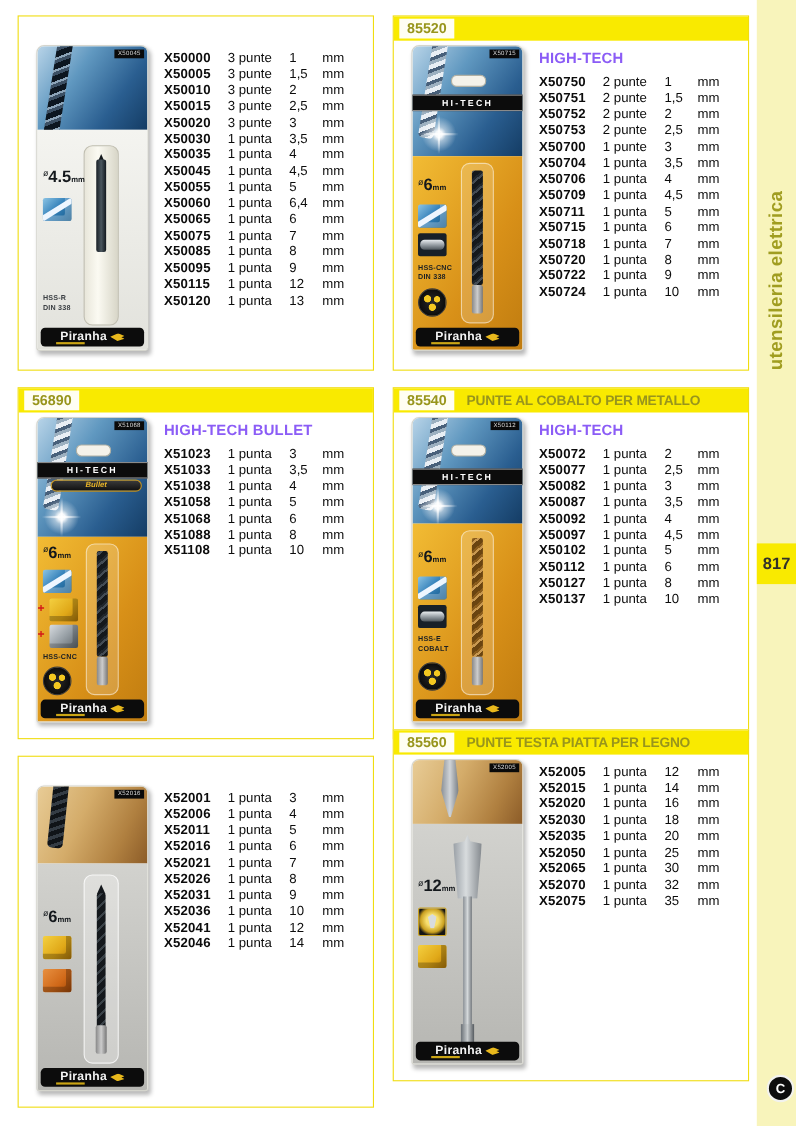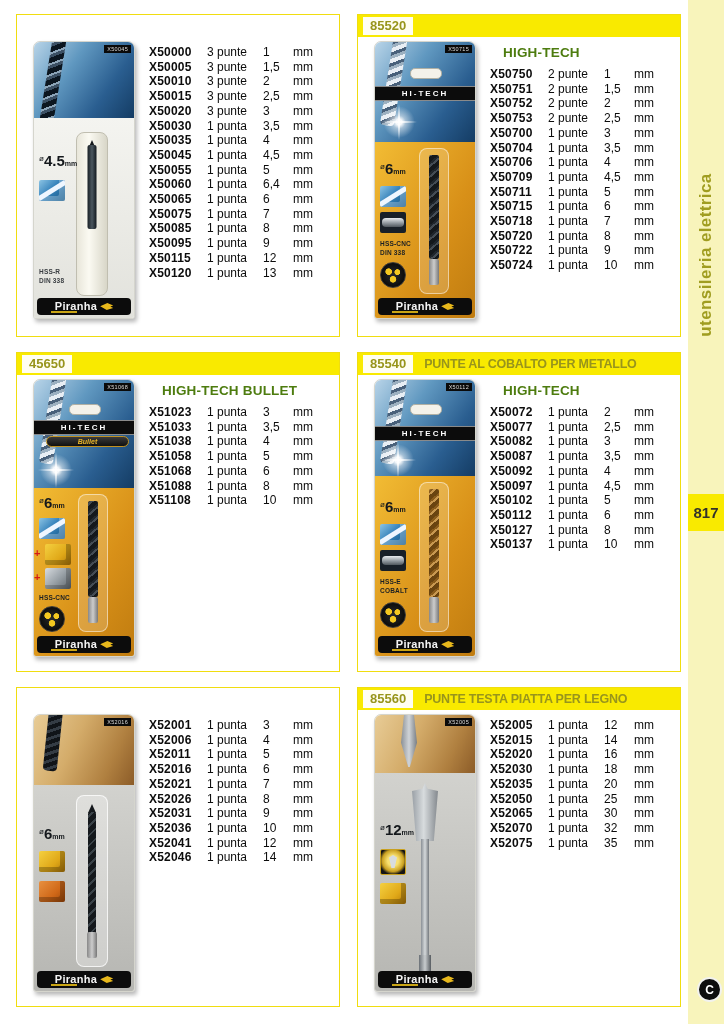--- a/index.html
+++ b/index.html
@@ -12,28 +12,28 @@
   .page-num{position:absolute;left:688px;top:494px;width:36px;height:37px;background:#f9ea00;display:flex;align-items:center;justify-content:center;font-weight:bold;font-size:15px;color:#32322a;}
   .corner-c{position:absolute;left:697px;top:977px;width:21px;height:21px;border-radius:50%;background:#0d0d0d;border:2px solid #f2f2ee;color:#fff;font-weight:bold;font-size:12px;display:flex;align-items:center;justify-content:center;}
 
   
   .box{position:absolute;width:322px;background:#fff;border:1px solid #f0dd10;}
   .b1{left:16px;top:14px;height:321px;}
   .b2{left:357px;top:14px;height:321px;}
   .b3{left:16px;top:352px;height:318px;}
   .b4{left:357px;top:352px;height:318px;}
   .b5{left:16px;top:687px;height:318px;}
-  .b6{left:357px;top:687px;height:318px;}
+  .b6{left:357px;top:663px;height:318px;}
 
   .hdr{position:absolute;top:0;left:0;right:0;height:22px;background:#f9ea00;display:flex;align-items:center;padding-left:5px;}
   .code-chip{background:#fffef2;color:#98951c;font-weight:bold;font-size:13px;padding:1px 7px 2px 7px;flex:0 0 auto;}
   .hdr-title{color:#98951c;font-weight:bold;font-size:12.5px;letter-spacing:-0.2px;margin:0 0 0 11px;white-space:nowrap;}
 
   .list{position:absolute;left:132px;top:30px;right:4px;}
-  .list-heading{font-size:13.5px;font-weight:bold;color:#4d7c0f;margin:0 0 7px 13px;letter-spacing:0.2px;}
+  .list-heading{font-size:13.5px;font-weight:bold;color:#8b5cf6;margin:0 0 7px 0;letter-spacing:0.2px;}
   .row{display:flex;font-size:12px;line-height:14.7px;color:#0c0c0c;}
   .c-code{width:58px;font-weight:bold;letter-spacing:0.2px;}
   .c-qty{width:56px;}
   .c-size{width:30px;}
   .c-unit{}
 
   
   .pkg{position:absolute;left:16px;top:26px;width:100px;height:276px;background:#fdfdfa;border:1px solid #d5d5cd;border-radius:7px 7px 3px 3px;box-shadow:2px 3px 4px rgba(0,0,0,0.28);overflow:hidden;}
   .pkg-photo{position:absolute;top:0;left:0;width:100%;}
   .photo-blue{background:linear-gradient(125deg,#b8d4e8 0%,#6098c0 35%,#2a5e90 70%,#143c64 100%);}
@@ -383,21 +383,21 @@
         <span class="c-code">X50724</span>
         <span class="c-qty">1 punta</span>
         <span class="c-size">10</span>
         <span class="c-unit">mm</span>
       </div>
     </div>
 </section>
 
 <section class="box b3">
   <header class="hdr">
-    <span class="code-chip">45650</span>
+    <span class="code-chip">56890</span>
   </header>
   <div class="pkg">
     <div class="pkg-photo photo-blue" style="height:108px;">
       <div class="photo-drill silver"></div>
       <span class="pkg-label">X51068</span>
       <div class="slot" style="left:35px;top:24px;"></div>
       <div class="hitech-band" style="top:40px;">HI-TECH</div>
       <div class="bullet-band" style="top:56px;">Bullet</div>
       <div class="glint" style="left:4px;top:72px;"></div>
     </div>

